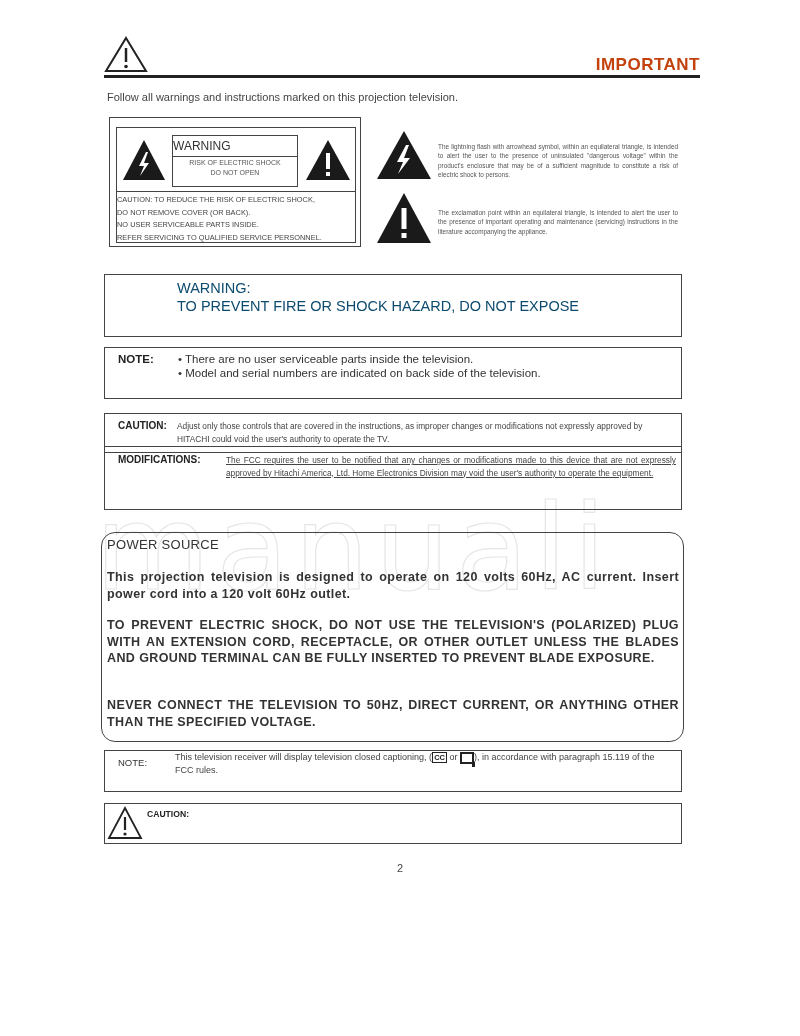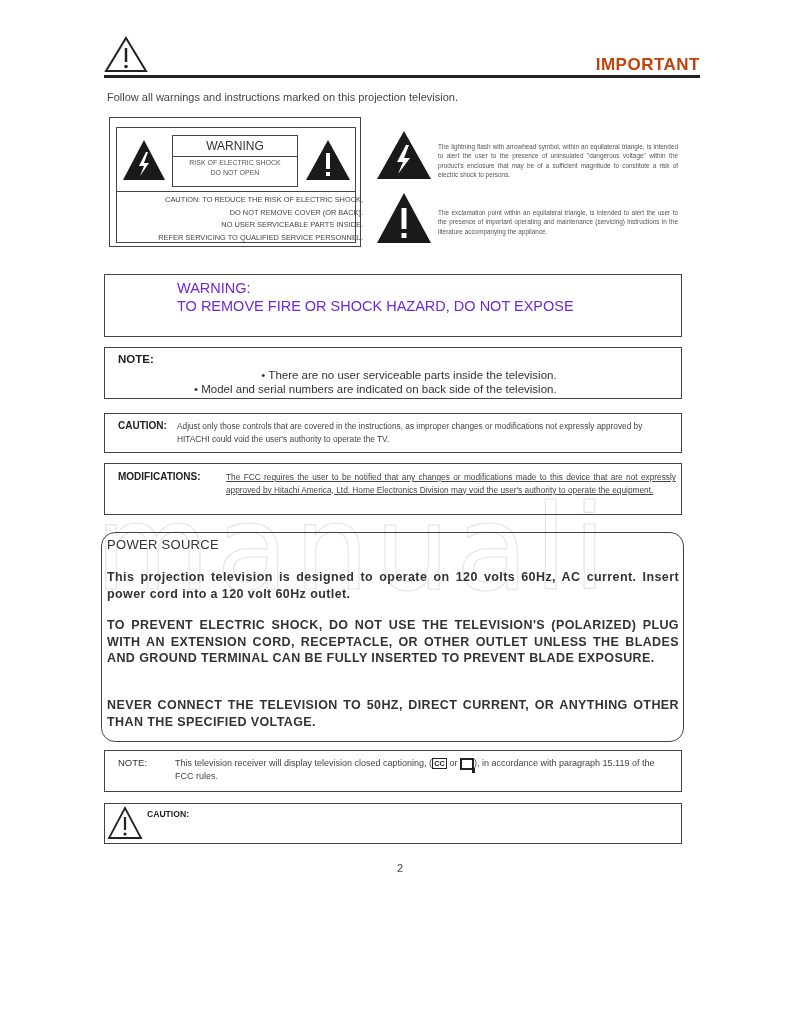--- a/index.html
+++ b/index.html
@@ -10,42 +10,42 @@
                font-family:"DejaVu Sans", sans-serif; font-size:118px; letter-spacing:6px;
                color:transparent; -webkit-text-stroke:1.2px #e6e6e6; line-height:120px; }
   .header-rule { left:104px; top:75px; width:596px; height:3px; background:#222; }
   .important { right:100px; top:55px; font-size:17px; font-weight:bold; color:#c2410c; letter-spacing:0.5px; }
   .intro { left:107px; top:91px; font-size:11px; color:#444; }
   .box { position:absolute; border:1px solid #444; box-sizing:border-box; }
   .outer1 { left:109px; top:117px; width:252px; height:130px; }
   .label-box { left:116px; top:127px; width:240px; height:116px; border:1px solid #444; }
   .label-top { position:absolute; left:0; top:0; width:100%; height:63px; border-bottom:1px solid #444; }
   .warn-title-box { position:absolute; left:55px; top:7px; width:124px; height:50px; border:1px solid #444; }
-  .warn-title { position:absolute; top:0; width:100%; height:20px; border-bottom:1px solid #444; text-align:center; font-size:12px; line-height:20px; color:#333; }
+  .warn-title { position:absolute; top:0; width:100%; height:20px; border-bottom:1px solid #444; text-align:left; font-size:12px; line-height:20px; color:#333; }
   .warn-sub { position:absolute; top:22px; width:100%; text-align:center; font-size:7px; line-height:10px; color:#555; }
-  .label-bottom { position:absolute; left:8px; top:66px; width:100%; text-align:right; font-size:7.4px; line-height:12.5px; color:#444; }
+  .label-bottom { position:absolute; left:0; top:66px; width:100%; text-align:left; font-size:7.4px; line-height:12.5px; color:#444; }
   .sym-row { position:absolute; left:376px; width:310px; }
   .sym-text { position:absolute; left:62px; top:0; width:240px; font-size:6.4px; line-height:9.3px; color:#555; text-align:justify; }
   .b-warning { left:104px; top:274px; width:578px; height:63px; }
-  .b-warning .txt { position:absolute; left:72px; top:4px; font-size:14.5px; line-height:18px; color:#6d28d9; }
+  .b-warning .txt { position:absolute; left:72px; top:4px; font-size:14.5px; line-height:18px; color:#0c4a6e; }
   .b-note { left:104px; top:347px; width:578px; height:52px; }
   .b-note .lbl { position:absolute; left:13px; top:5px; font-size:11.5px; font-weight:bold; color:#222; }
-  .b-note ul { position:absolute; left:73px; top:5px; margin:16px; padding:0; list-style:none; font-size:11.5px; line-height:13.5px; color:#333;text-align:right; }
+  .b-note ul { position:absolute; left:73px; top:5px; margin:0; padding:0; list-style:none; font-size:11.5px; line-height:13.5px; color:#333; }
   .b-caution { left:104px; top:413px; width:578px; height:40px; }
   .b-caution .lbl { position:absolute; left:13px; top:6px; font-size:10px; font-weight:bold; color:#222; }
   .b-caution .txt { position:absolute; left:72px; top:6px; width:500px; font-size:8.3px; line-height:13px; color:#444; }
-  .b-mod { left:104px; top:463px; width:578px; height:52px;padding-left:28px; }
+  .b-mod { left:104px; top:446px; width:578px; height:64px;padding-left:28px; }
   .b-mod .lbl { position:absolute; left:13px; top:7px; font-size:10px; font-weight:bold; color:#222; }
   .b-mod .txt { position:absolute; left:121px; top:7px; width:450px; font-size:8.3px; line-height:12.5px; color:#444; text-align:justify;text-decoration:underline; }
   .b-power { left:101px; top:532px; width:583px; height:210px; border-width:1.5px;border-radius:14px; }
   .b-power .head { position:absolute; left:5px; top:4px; font-size:13px; color:#333; letter-spacing:0.3px; }
   .b-power .p { position:absolute; left:5px; width:572px; font-size:12.5px; font-weight:bold; line-height:16.5px; color:#333; text-align:justify; letter-spacing:0.4px; }
   .b-note2 { left:104px; top:750px; width:578px; height:42px; }
   .b-note2 .lbl { position:absolute; left:13px; top:6px; font-size:9.5px; color:#333; }
-  .b-note2 .txt { position:absolute; left:70px; top:6px; width:500px; font-size:9px; line-height:13px; color:#444; }
+  .b-note2 .txt { position:absolute; left:70px; top:0; width:500px; font-size:9px; line-height:13px; color:#444; }
   .cc-icon { display:inline-block; border:1.6px solid #222; font-size:7.5px; font-weight:bold; line-height:9px; padding:0 1px; vertical-align:middle; color:#222; }
   .cap-icon { display:inline-block; width:14px; height:12px; border:2px solid #222; vertical-align:middle; position:relative; box-sizing:border-box; }
   .cap-icon:after { content:""; position:absolute; right:-3px; bottom:-5px; width:3px; height:5px; background:#222; }
   .b-caution2 { left:104px; top:803px; width:578px; height:41px; }
   .b-caution2 .lbl { position:absolute; left:42px; top:5px; font-size:8.6px; font-weight:bold; color:#222; }
   .b-caution2 .txt { position:absolute; left:98px; top:5px; width:474px; font-size:8.3px; line-height:11.3px; color:#444; text-align:justify; }
   .page-num { left:0; width:800px; top:862px; text-align:center; font-size:11px; color:#444; }
 </style>
 </head>
 <body>
@@ -101,21 +101,21 @@
     <polygon points="28,1 55,51 1,51" fill="#1a1a1a"></polygon>
     <rect x="25.5" y="16" width="5" height="21" fill="#fff"></rect>
     <rect x="25.5" y="41" width="5" height="5" fill="#fff"></rect>
   </svg>
   <div class="sym-text" style="top:16px">The exclamation point within an equilateral triangle, is intended to alert the user to the presence of important operating and maintenance (servicing) instructions in the literature accompanying the appliance.</div>
 </div>
 
 <div class="box b-warning">
   <div class="txt">
     <div>WARNING:</div>
-    <div>TO REMOVE FIRE OR SHOCK HAZARD, DO NOT EXPOSE</div>
+    <div>TO PREVENT FIRE OR SHOCK HAZARD, DO NOT EXPOSE</div>
   </div>
 </div>
 
 <div class="box b-note">
   <div class="lbl">NOTE:</div>
   <ul>
     <li>• There are no user serviceable parts inside the television.</li>
     <li>• Model and serial numbers are indicated on back side of the television.</li>
   </ul>
 </div>

